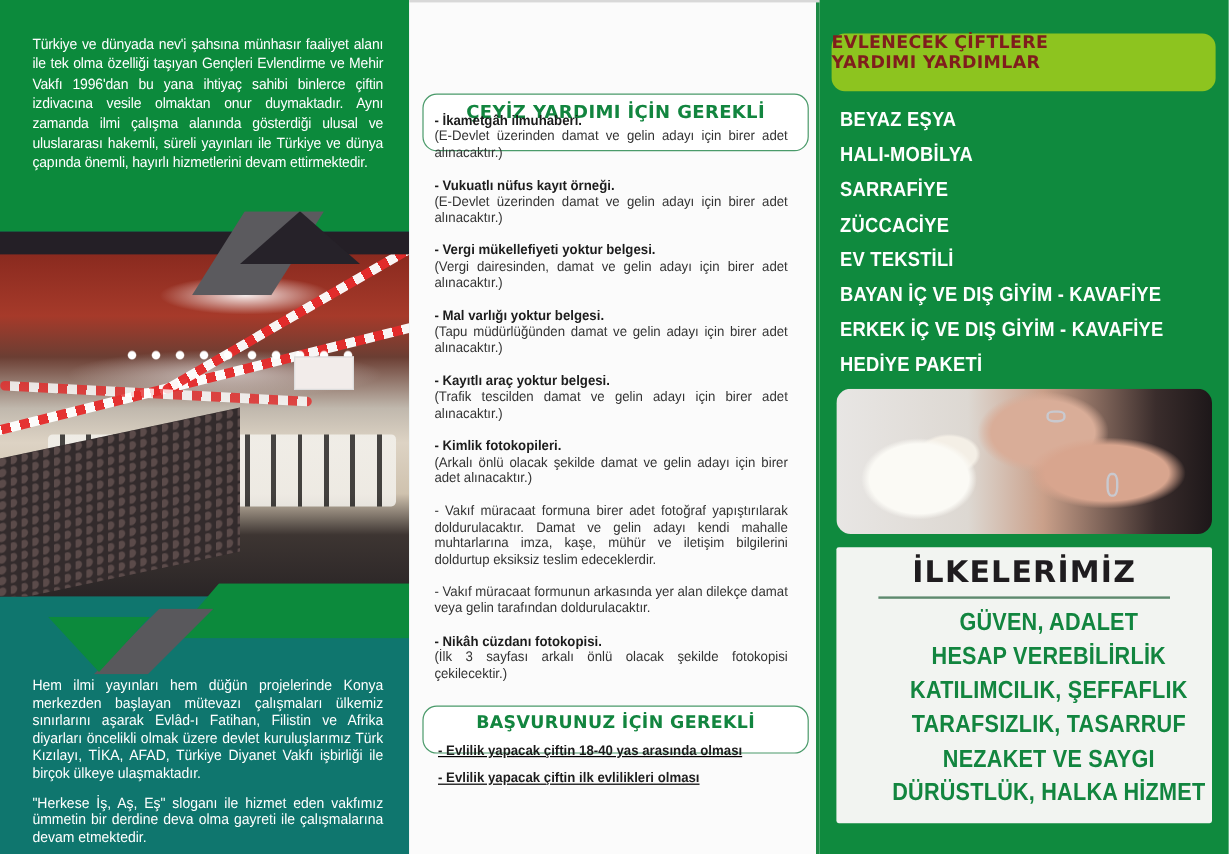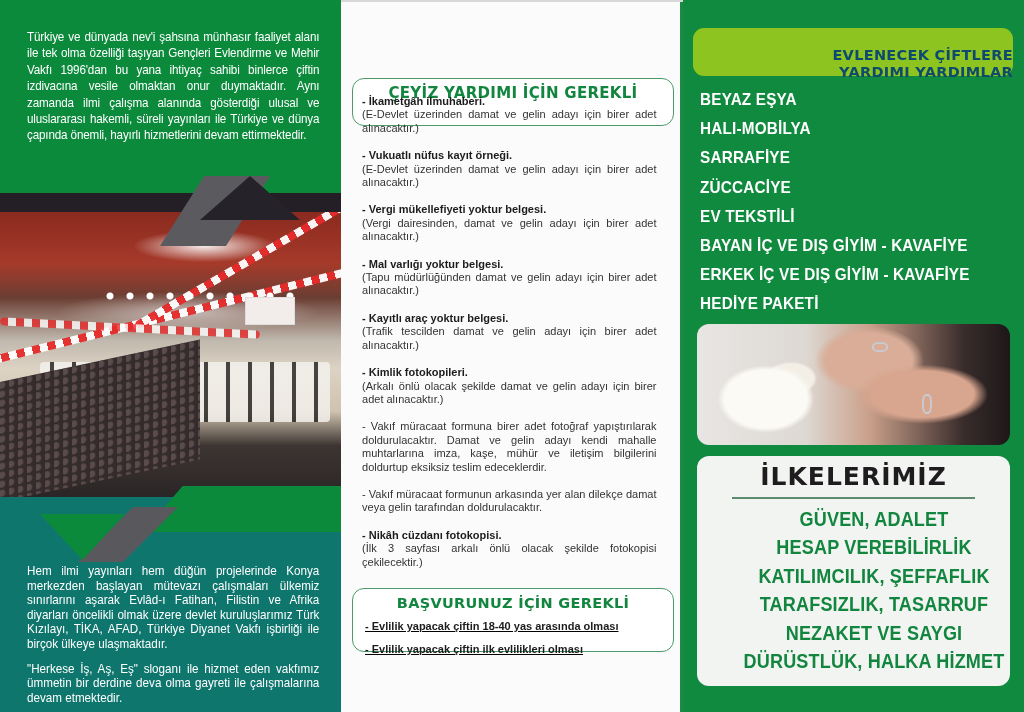--- a/index.html
+++ b/index.html
@@ -31,44 +31,44 @@
   .shape-green-wide { position: absolute; left: 143px; top: 486px; width: 198px; height: 46px; background: #0c8a3c; clip-path: polygon(20% 0, 100% 0, 100% 100%, 0 100%); }
   .shape-green-tri { position: absolute; left: 40px; top: 514px; width: 85px; height: 46px; background: #0c8a3c; clip-path: polygon(0 0, 100% 0, 50% 100%); }
   .shape-gray-bottom { position: absolute; left: 78px; top: 507px; width: 100px; height: 55px; background: #59585c; clip-path: polygon(55% 0, 100% 0, 45% 100%, 0 100%); }
   .left-bottom-text { position: absolute; left: 27px; top: 564px; width: 311px; color: #fff; font-size: 12.4px; line-height: 14.6px; text-align: justify; transform: scaleX(0.94); transform-origin: left top; }
   .left-bottom-text p + p { margin-top: 10px; }
 
   
   .panel-mid { position: absolute; left: 341px; top: 0; width: 342px; height: 712px; background: #fbfbfb; border-top: 2px solid #d8d8d8; }
   .title-box { position: absolute; left: 11px; border: 1.5px solid #4a9a6a; border-radius: 12px; background: #fff; color: #12853f; font-weight: bold; text-align: center; font-family: "DejaVu Sans", sans-serif; }
   .title-box.t1 { top: 28px; width: 322px; height: 48px; padding-top: 6px; font-size: 15px; line-height: 17px; letter-spacing: 0.3px; margin-top: 48px; }
-  .title-box.t2 { top: 586px; width: 322px; height: 64px; padding-top: 6px; font-size: 14.5px; line-height: 17px; letter-spacing: 0.3px; }
+  .title-box.t2 { top: 586px; width: 322px; height: 40px; padding-top: 6px; font-size: 14.5px; line-height: 17px; letter-spacing: 0.3px; }
   .docs { position: absolute; left: 21px; top: 92px; width: 295px; }
   .doc-item { font-size: 11.6px; line-height: 13.4px; color: #333; margin-bottom: 14px; transform: scaleX(0.95); transform-origin: left top; width: 310px; text-align: justify; }
   .doc-item .head { font-weight: bold; color: #1c1c1c; display: block; }
   .doc-item .sub { display: block; }
   .reqs { position: absolute; left: 24px; top: 617px; text-decoration: underline; }
   .req-item { font-size: 11.6px; font-weight: bold; color: #1c1c1c; line-height: 13px; margin-bottom: 10px; transform: scaleX(0.95); transform-origin: left top; white-space: nowrap; }
   .mid-right-strip { position: absolute; right: 0; top: 0; width: 3px; height: 712px; background: #1c8a45; }
 
   
   .panel-right { position: absolute; left: 683px; top: 0; width: 341px; height: 712px; background: #0f8a3e; }
-  .right-head { position: absolute; left: 10px; top: 28px; width: 320px; height: 48px; background: #8dc41f; border-radius: 11px; color: #0c4a6e; font-weight: bold; text-align: right; font-family: "DejaVu Sans", sans-serif; font-size: 14.5px; line-height: 17px; padding-top: 19px; letter-spacing: 0.3px; }
+  .right-head { position: absolute; left: 10px; top: 28px; width: 320px; height: 48px; background: #8dc41f; border-radius: 11px; color: #7f1d1d; font-weight: bold; text-align: left; font-family: "DejaVu Sans", sans-serif; font-size: 14.5px; line-height: 17px; padding-top: 0; letter-spacing: 0.3px; }
   .aid-list { position: absolute; left: 0; top: 85px; width: 341px; text-align: left; }
   .aid-item { color: #fff; font-weight: bold; font-size: 17px; line-height: 29.2px; font-family: "Liberation Sans", sans-serif; transform: scaleX(0.9); letter-spacing: 0.2px; }
   .photo-rings { position: absolute; left: 14px; top: 324px; width: 313px; height: 121px; border-radius: 12px; overflow: hidden;
     background:
       radial-gradient(ellipse 22% 40% at 22% 62%, #fbfaf5 0 60%, transparent 70%),
       radial-gradient(ellipse 12% 20% at 30% 45%, #f4efe6 0 60%, transparent 70%),
       radial-gradient(ellipse 30% 35% at 72% 58%, #d8a58e 0 55%, transparent 70%),
       radial-gradient(ellipse 25% 40% at 55% 30%, #d9ad98 0 55%, transparent 70%),
       linear-gradient(90deg, #e8e6e4 0%, #ddd8d2 35%, #caa08a 55%, #3a2d2c 85%, #1d1719 100%);
   }
   .ring { position: absolute; border: 2.5px solid #c9c9cf; border-radius: 40%; background: transparent; }
-  .principles { position: absolute; left: 14px; top: 456px; width: 313px; height: 230px; background: #f2f4f1; border-radius: 12px; }
+  .principles { position: absolute; left: 14px; top: 456px; width: 313px; height: 230px; background: #f2f4f1; border-radius: 2px; }
   .principles-title { position: absolute; left: 0; top: 6px; width: 313px; text-align: center; font-family: "DejaVu Sans", sans-serif; font-weight: bold; font-size: 25px; color: #1f1c1f; letter-spacing: 1px; }
   .principles-rule { position: absolute; left: 35px; top: 41px; width: 243px; height: 1.5px; background: #5e8a6e; }
   .principles-list { position: absolute; left: 0; top: 49px; width: 354px; text-align: center; }
   .principle { color: #12853f; font-weight: bold; font-size: 20.5px; line-height: 28.4px; transform: scaleX(0.88); white-space: nowrap; letter-spacing: 0.2px; }
 </style>
 </head>
 <body>
 
 <section class="panel-left">
   <div class="left-top">

